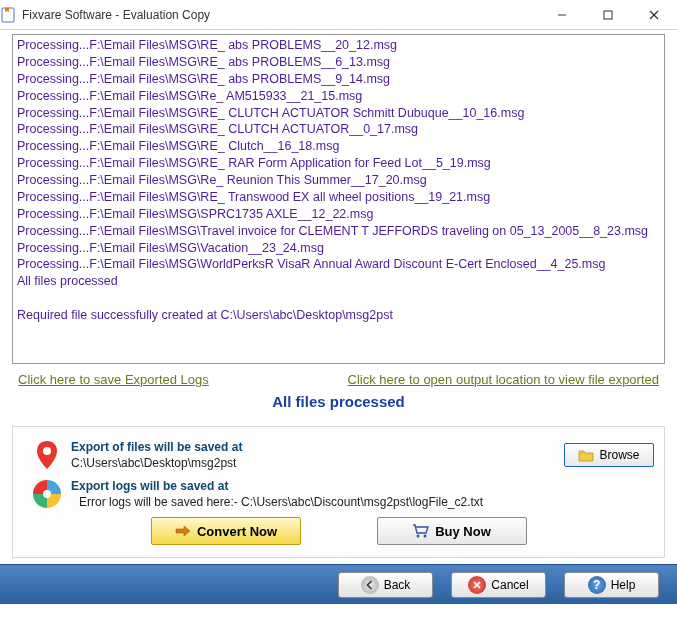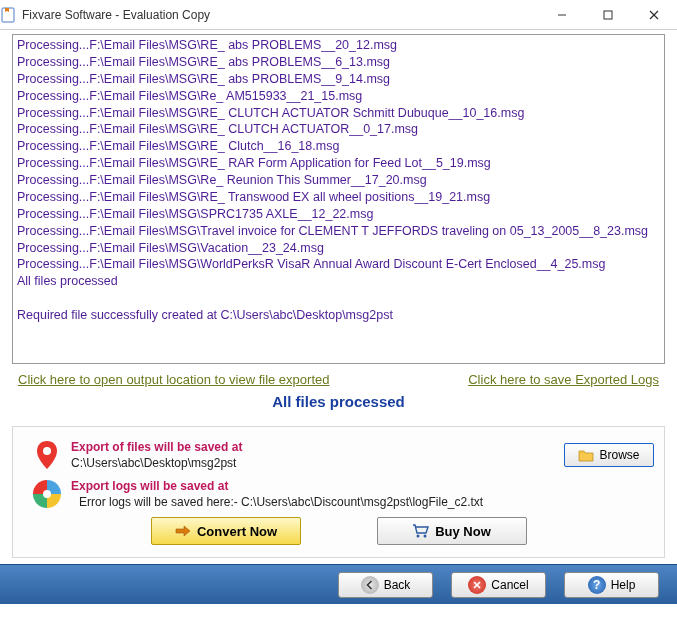--- a/index.html
+++ b/index.html
@@ -77,21 +77,21 @@
   }
   .row .icon-cell {
     width: 48px;
     display:flex; align-items:center; justify-content:center;
   }
   .row .text-cell {
     flex: 1;
     font-size: 12px;
     color: #222;
   }
-  .row .text-cell .lbl { font-weight: bold; color: #be185d; }
+  .row .text-cell .lbl { font-weight: bold; color: #0c4a6e; }
   .row .text-cell .val { padding-top: 2px; }
   .row .btn-cell { width: 120px; text-align: right; }
   .btn {
     display: inline-flex;
     align-items: center;
     justify-content: center;
     gap: 5px;
     border: 1px solid #8a8a8a;
     background: linear-gradient(#fefefe, #e7e7e7);
     padding: 3px 12px;
@@ -188,22 +188,22 @@
 Processing...F:\Email Files\MSG\RE_ Transwood EX all wheel positions__19_21.msg
 Processing...F:\Email Files\MSG\SPRC1735 AXLE__12_22.msg
 Processing...F:\Email Files\MSG\Travel invoice for CLEMENT T JEFFORDS traveling on 05_13_2005__8_23.msg
 Processing...F:\Email Files\MSG\Vacation__23_24.msg
 Processing...F:\Email Files\MSG\WorldPerksR VisaR Annual Award Discount E-Cert Enclosed__4_25.msg
 All files processed
 
 Required file successfully created at C:\Users\abc\Desktop\msg2pst</div>
 
   <div class="links-row">
+    <a href="#">Click here to save Exported Logs</a>
     <a href="#">Click here to open output location to view file exported</a>
-    <a href="#">Click here to save Exported Logs</a>
   </div>
 
   <div class="status-line">All files processed</div>
 
   <div class="panel">
 
     <div class="row">
       <div class="icon-cell">
         <span>
           <svg width="28" height="32" viewBox="0 0 28 32">

